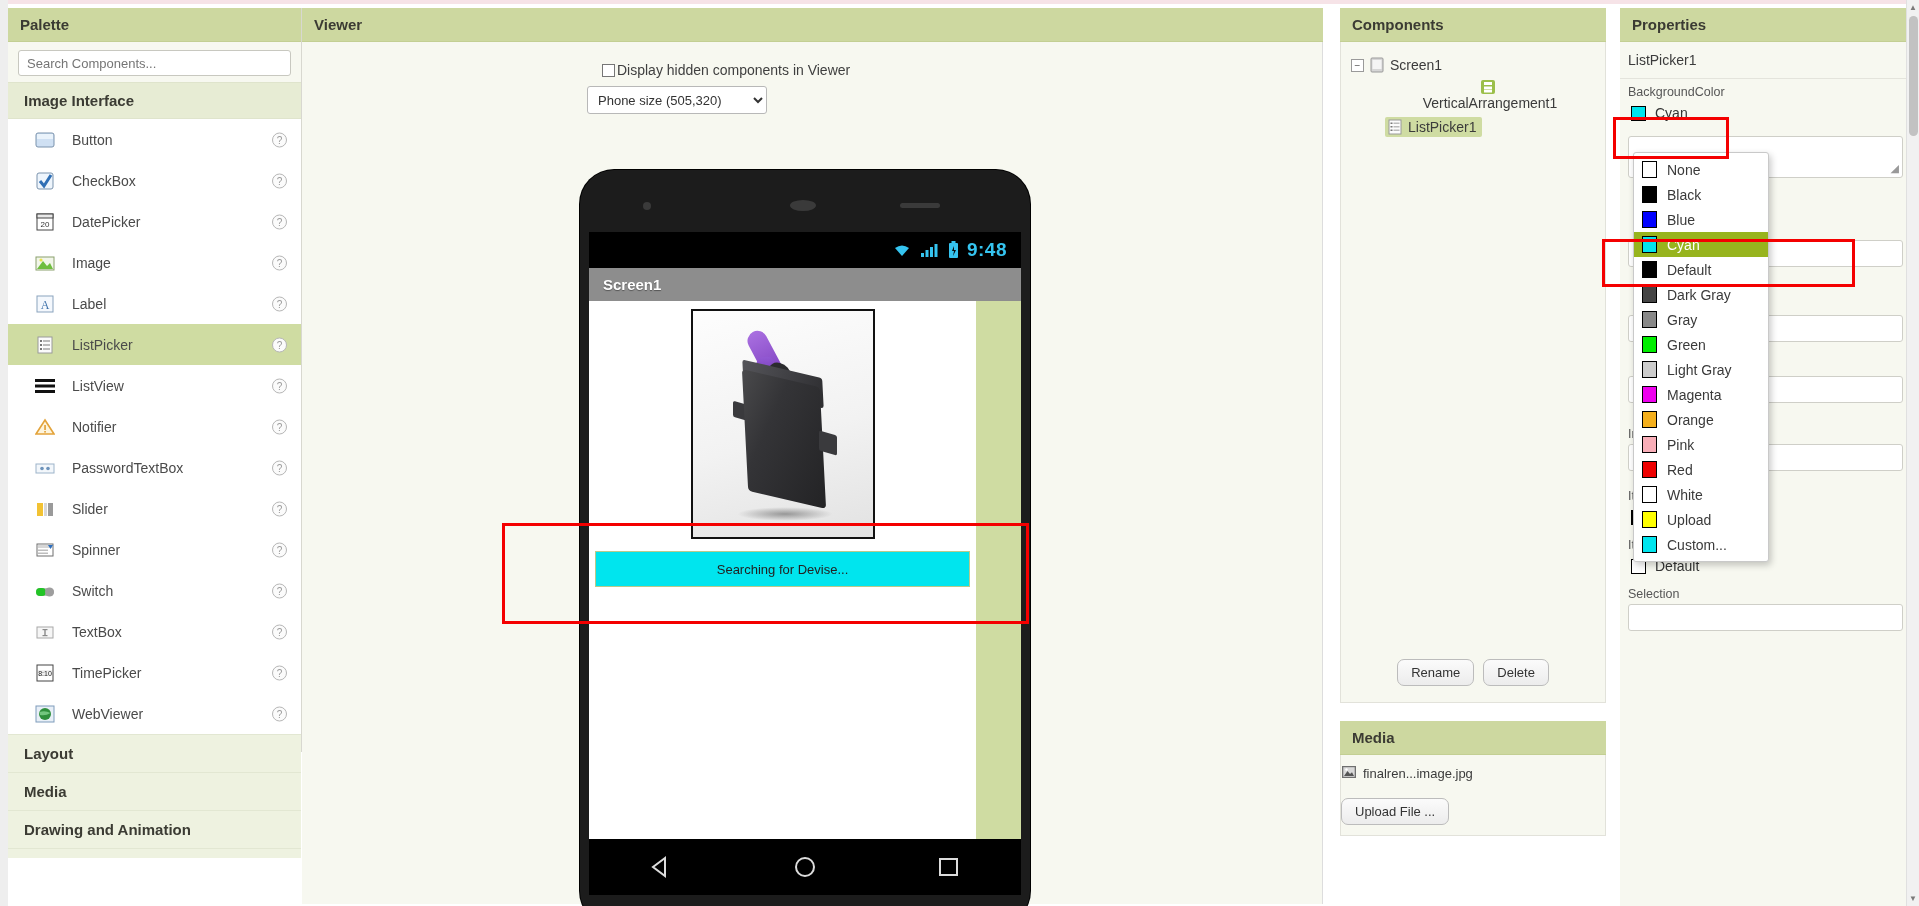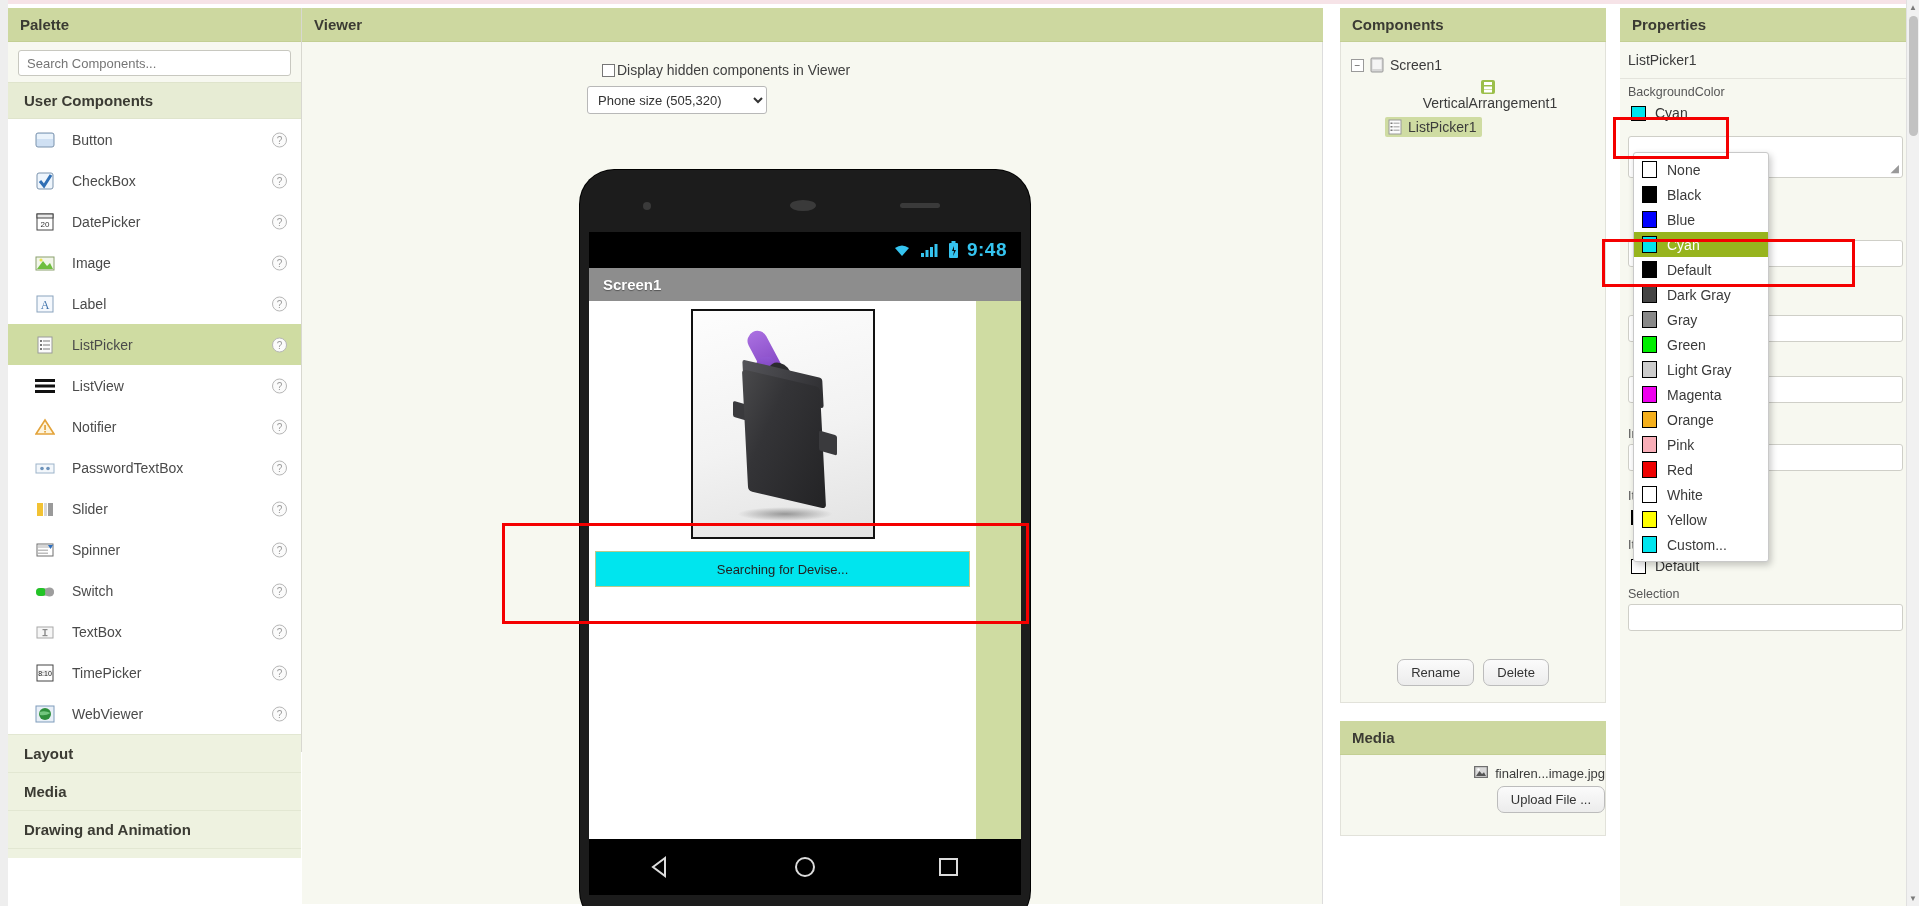--- a/index.html
+++ b/index.html
@@ -261,22 +261,22 @@
   }
 
   
   #media {
     position: absolute; left: 1340px; top: 721px;
     width: 266px; height: 117px;
   }
   #media-body {
     background: #f7f8f0; height: 81px;
     border: 1px solid #e2e2da; border-top: none;
-    display:flex; flex-direction:column; align-items:flex-end;
-    padding-top: 9px; gap: 3px;
+    display:flex; flex-direction:column; align-items:flex-start;
+    padding-top: 9px; gap: 15px;
   }
   .media-file { display:flex; align-items:center; font-size:13px; color:#3b3b3b; gap:6px; }
 
   
   #properties {
     position: absolute; left: 1620px; top: 8px;
     width: 291px; height: 898px;
     background: #f7f8f0;
   }
   #prop-name {
@@ -346,21 +346,21 @@
 
 <div id="app">
   <div id="pink-top"></div>
   <div id="left-edge"></div>
 
   <div id="palette">
     <div class="panel-header">Palette</div>
     <div id="palette-search-wrap">
       <input id="palette-search" placeholder="Search Components..." style="">
     </div>
-    <div class="cat-header">User Components</div>
+    <div class="cat-header">Image Interface</div>
     <div class="cat-items">
 
       <div class="pal-item">
         <span class="pal-ico">
           <svg width="20" height="20">
               <rect x="1" y="3" width="18" height="14" rx="2" fill="#cfe0f3" stroke="#7b93ad"></rect>
               <rect x="2" y="4" width="16" height="5" fill="#eaf3fb"></rect>
             </svg>
         </span>
         <span>Button</span>
@@ -805,21 +805,21 @@
     <div class="color-opt">
       <span class="swatch" style="background:#ee0000;"></span>
       <span>Red</span>
     </div>
     <div class="color-opt">
       <span class="swatch" style="background:#ffffff;"></span>
       <span>White</span>
     </div>
     <div class="color-opt">
       <span class="swatch" style="background:#ffff00;"></span>
-      <span>Yellow</span>
+      <span>Upload</span>
     </div>
     <div class="color-opt">
       <span class="swatch" style="background:#00e5ee;"></span>
       <span>Custom...</span>
     </div>
   </div>
 
   <div class="annot" style="left:1613px;top:117px;width:116px;height:42px;"></div>
   <div class="annot" style="left:1602px;top:239px;width:253px;height:48px;"></div>
 

